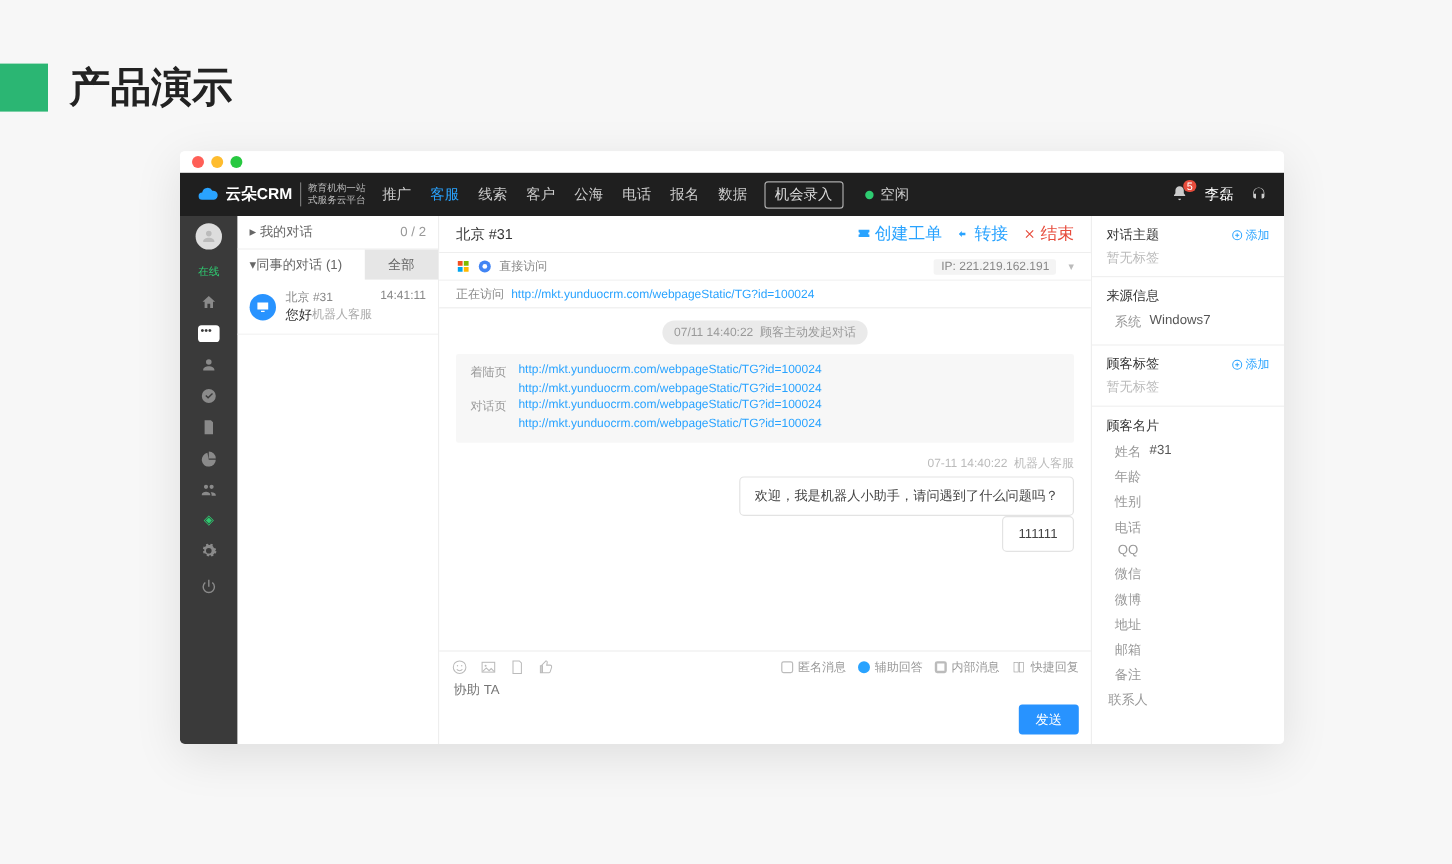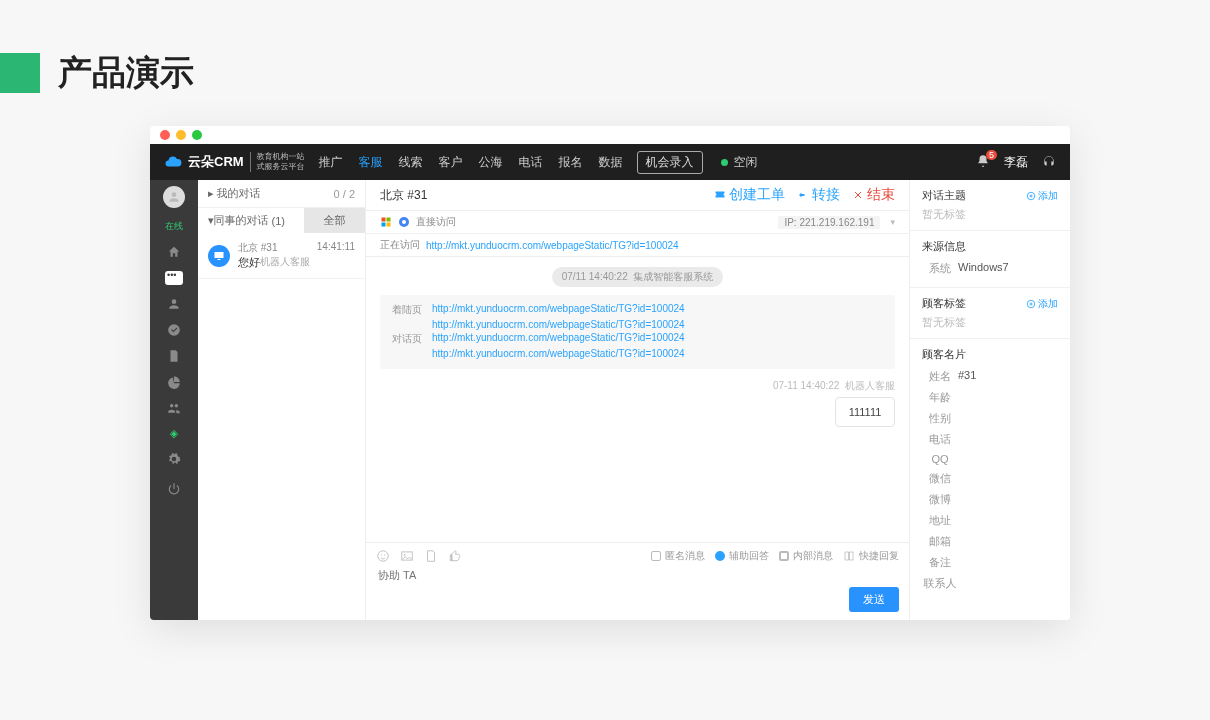--- a/index.html
+++ b/index.html
@@ -254,41 +254,44 @@
         <span class="ip-badge"><span>IP:</span> <span>221.219.162.191</span></span>
         <span class="chevron">▾</span>
       </div>
       <div class="visit-bar" style="border-bottom:1px solid #eee;">
         <span>正在访问</span>
         <span class="link-blue">http://mkt.yunduocrm.com/webpageStatic/TG?id=100024</span>
       </div>
 
       <div class="messages">
         <div class="sys-pill">
-          <span>07/11 14:40:22</span>&nbsp;&nbsp;<span>集成智能客服系统</span>
+          <span>07/11 14:40:22</span>&nbsp;&nbsp;<span>顾客主动发起对话</span>
         </div>
         <div class="info-block">
           <div class="info-row">
               <span class="info-lbl">着陆页</span>
               <span class="link-blue">http://mkt.yunduocrm.com/webpageStatic/TG?id=100024</span>
             </div>
           <div class="info-row">
               <span class="info-lbl"></span>
               <span class="link-blue">http://mkt.yunduocrm.com/webpageStatic/TG?id=100024</span>
             </div>
           <div class="info-row">
               <span class="info-lbl">对话页</span>
               <span class="link-blue">http://mkt.yunduocrm.com/webpageStatic/TG?id=100024</span>
             </div>
           <div class="info-row">
               <span class="info-lbl"></span>
               <span class="link-blue">http://mkt.yunduocrm.com/webpageStatic/TG?id=100024</span>
             </div>
         </div>
         <div class="msg-time"><span>07-11 14:40:22</span>&nbsp;&nbsp;<span>机器人客服</span></div>
+        <div class="clearfix">
+            <div class="bubble">欢迎，我是机器人小助手，请问遇到了什么问题吗？</div>
+          </div>
         <div class="clearfix">
             <div class="bubble" style="min-width:60px; text-align:center;">111111</div>
           </div>
       </div>
 
       <div class="composer">
         <div class="composer-tools">
           <svg class="ctool-icon" viewBox="0 0 24 24">
               <circle cx="12" cy="12" r="9" fill="none" stroke="#bbb" stroke-width="1.5"></circle>
               <circle cx="9" cy="10" r="1" fill="#bbb"></circle>

